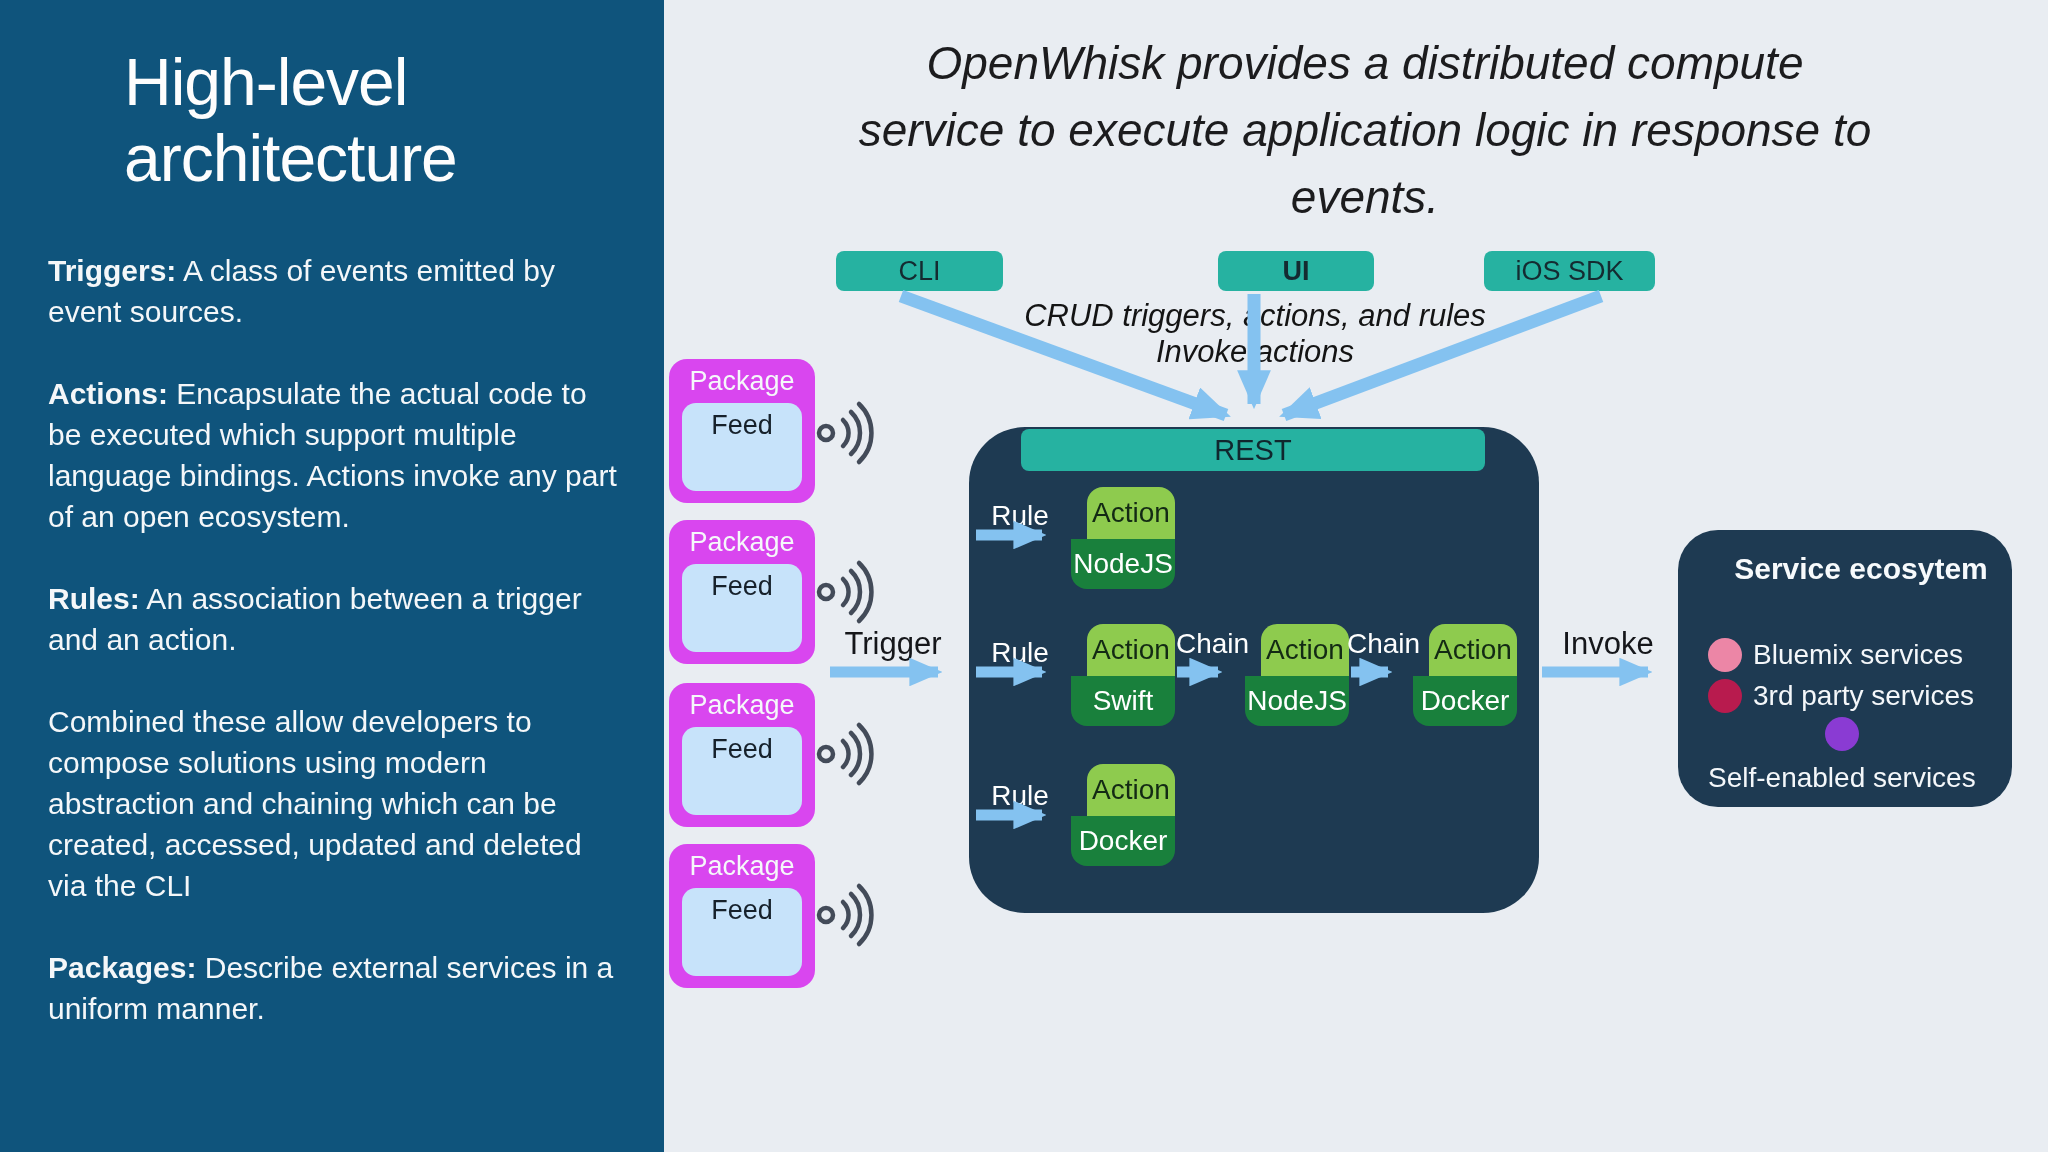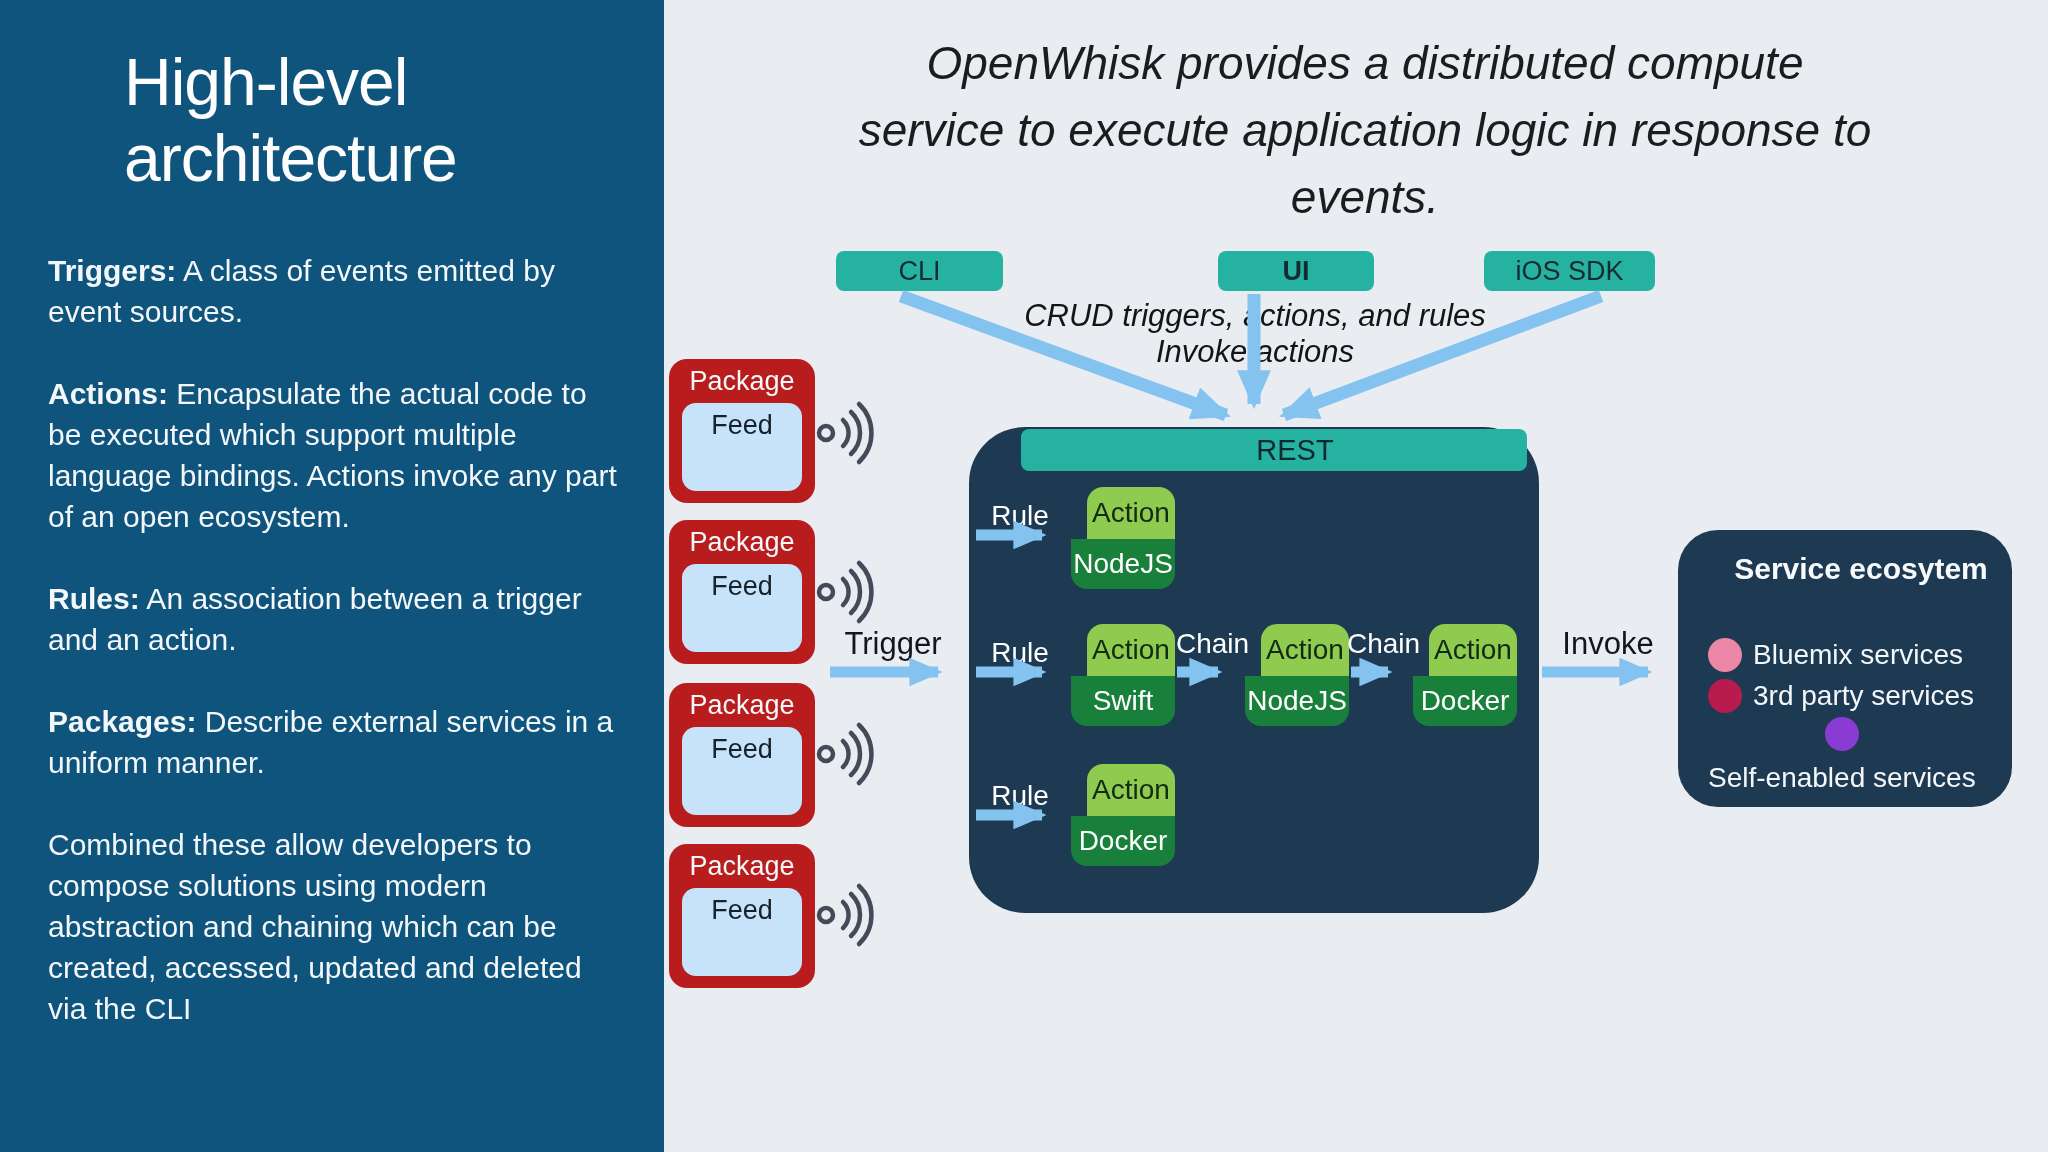--- a/index.html
+++ b/index.html
@@ -22,32 +22,32 @@
     display:flex;align-items:center;justify-content:center;font-size:27px;color:#142b31;}
   .client.cli{left:836px;top:251px;width:167px;}
   .client.ui{left:1218px;top:251px;width:156px;font-weight:bold;}
   .client.ios{left:1484px;top:251px;width:171px;}
   
   .crud-note{position:absolute;left:980px;top:298px;width:550px;text-align:center;
     font-size:31px;line-height:36px;font-style:italic;color:#141414;}
   
   .whisk-box{position:absolute;left:969px;top:427px;width:570px;height:486px;background:#1e3a52;border-radius:56px;}
   .rest-bar{position:absolute;left:1021px;top:429px;width:464px;height:42px;background:#26b2a1;border-radius:8px;
-    display:flex;align-items:center;justify-content:center;font-size:29px;color:#10272e;padding-left:42px;}
+    display:flex;align-items:center;justify-content:center;font-size:29px;color:#10272e;}
   
   .action-box{position:absolute;width:104px;height:102px;}
   .action-top{height:52px;background:#8ecb4e;border-radius:16px 16px 0 0;
     display:flex;align-items:center;justify-content:center;font-size:28px;color:#132a14;margin-left:16px;}
   .action-bottom{height:50px;background:#19803c;border-radius:0 0 16px 16px;
     display:flex;align-items:center;justify-content:center;font-size:28px;color:#ffffff;}
   
   .lbl-white{position:absolute;font-size:28px;color:#fefefe;text-align:center;}
   .lbl-dark{position:absolute;font-size:31px;color:#15161a;text-align:center;}
   
-  .package{position:absolute;left:669px;width:146px;height:144px;background:#b91c1c;border-radius:18px;}
+  .package{position:absolute;left:669px;width:146px;height:144px;background:#d946ef;border-radius:18px;}
   .package-label{position:absolute;left:0;right:0;top:7px;text-align:center;font-size:27px;color:#f5f8fa;}
   .feed-box{position:absolute;left:13px;top:44px;width:120px;height:88px;background:#c7e3fa;border-radius:14px;}
   .feed-label{position:absolute;left:0;right:0;top:7px;text-align:center;font-size:27px;color:#16212b;}
   
   .service-box{position:absolute;left:1678px;top:530px;width:334px;height:277px;background:#1e3a52;border-radius:40px;color:#fff;}
   .service-title{position:absolute;left:0;right:0;top:22px;text-align:center;font-size:30px;font-weight:700;color:#f7fafc;margin-left:32px;}
   .legend-item{position:absolute;left:30px;height:40px;display:flex;align-items:center;gap:11px;}
   .legend-dot{width:34px;height:34px;border-radius:50%;flex:0 0 auto;}
   .legend-label{font-size:28px;color:#f4f7fa;white-space:nowrap;}
   
@@ -60,22 +60,22 @@
 
   <div class="sidebar">
     <div class="sidebar-title">
       <div>High-level</div>
       <div>architecture</div>
     </div>
     <div class="sidebar-text">
       <p><span class="term">Triggers:</span><span> A class of events emitted by event sources.</span></p>
       <p><span class="term">Actions:</span><span> Encapsulate the actual code to be executed which support multiple language bindings. Actions invoke any part of an open ecosystem.</span></p>
       <p><span class="term">Rules:</span><span> An association between a trigger and an action.</span></p>
+      <p><span class="term"></span><span>Combined these allow developers to compose solutions using modern abstraction and chaining which can be created, accessed, updated and deleted via the CLI</span></p>
       <p><span class="term">Packages:</span><span> Describe external services in a uniform manner.</span></p>
-      <p><span class="term"></span><span>Combined these allow developers to compose solutions using modern abstraction and chaining which can be created, accessed, updated and deleted via the CLI</span></p>
     </div>
   </div>
 
   <div class="heading">
     <div>OpenWhisk provides a distributed compute</div>
     <div>service to execute application logic in response to</div>
     <div>events.</div>
   </div>
 
   <div class="client cli">CLI</div>

